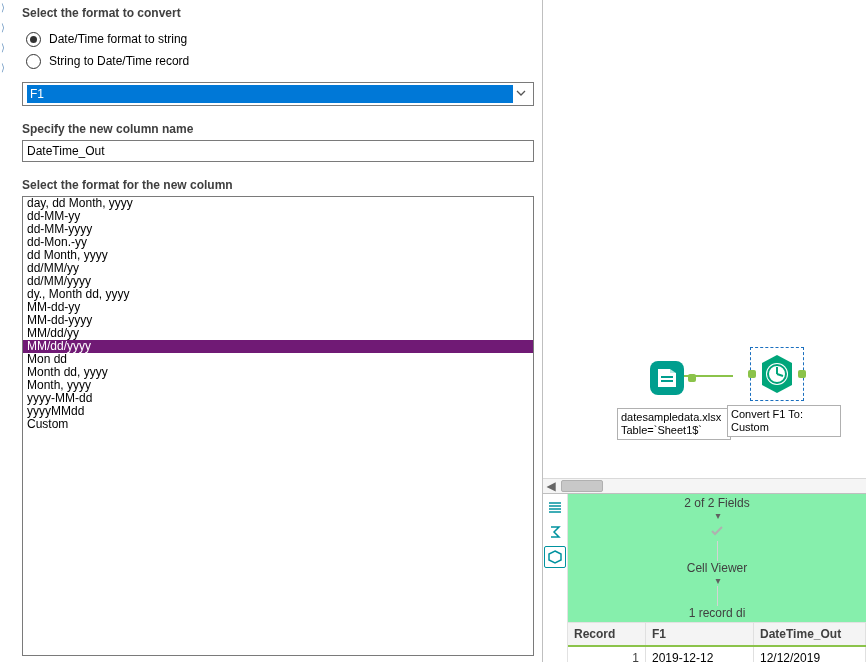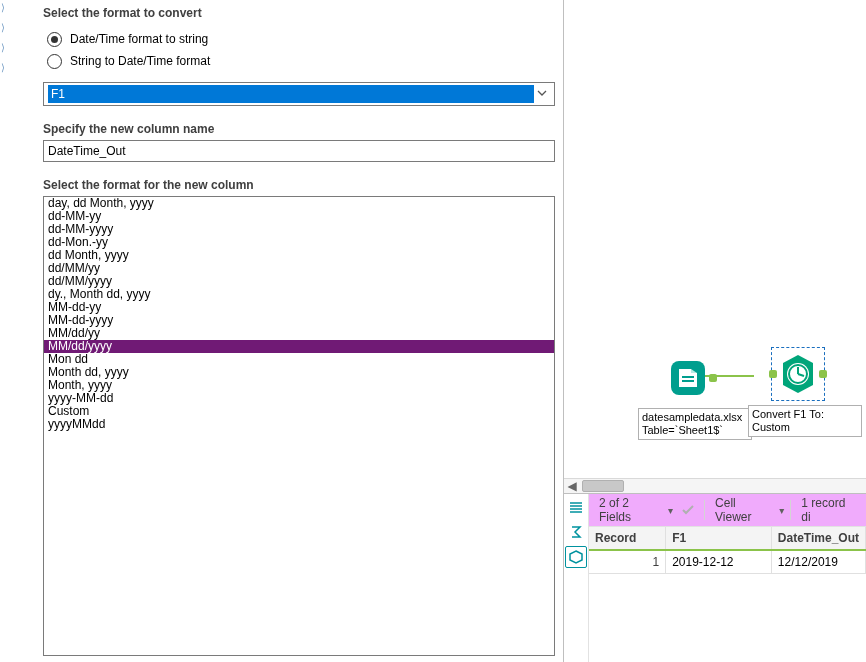--- a/index.html
+++ b/index.html
@@ -36,21 +36,20 @@
   
   .config-panel {
     flex: 0 0 529px;
     box-sizing: border-box;
     padding: 6px 8px 6px 8px;
     background: #ffffff;
     border-right: 1px solid #bfbfbf;
     display: flex;
     flex-direction: column;
     overflow: hidden;
-    margin-left: 21px;
   }
 
   .group-label {
     font-weight: 600;
     color: #404040;
     margin-bottom: 4px;
     margin-top: 6px;
   }
   .group-label:first-child { margin-top: 0; }
 
@@ -237,21 +236,22 @@
     color: #606060;
     font-size: 12px;
     border-bottom: 1px solid #e2e2e2;
     background: #fbfbfb;
   }
   .results-toolbar {
     display: flex;
     align-items: center;
     padding: 2px 6px;
     border-bottom: 1px solid #e2e2e2;
-    background: #f0abfc;
+    background: #86efac;
+    flex-direction: column;
   }
   .results-sidebar {
     width: 24px;
     display: flex;
     flex-direction: column;
     align-items: center;
     padding-top: 4px;
     gap: 4px;
     border-right: 1px solid #e2e2e2;
     background: #ffffff;
@@ -326,21 +326,21 @@
   <div class="config-panel">
 
     <div class="group-label">Select the format to convert</div>
     <div class="radio-group">
       <div class="radio-row">
         <span class="radio checked"></span>
         <span>Date/Time format to string</span>
       </div>
       <div class="radio-row">
         <span class="radio"></span>
-        <span>String to Date/Time format</span>
+        <span>String to Date/Time record</span>
       </div>
     </div>
 
     <div class="dropdown">
       <span class="dropdown-value">F1</span>
       <span class="dropdown-caret">
         <svg viewBox="0 0 10 10">
             <path d="M1 3 L5 7 L9 3" fill="none" stroke="#555" stroke-width="1.3"></path>
           </svg>
       </span>
@@ -360,22 +360,22 @@
         <div class="listbox-item">dd/MM/yyyy</div>
         <div class="listbox-item">dy., Month dd, yyyy</div>
         <div class="listbox-item">MM-dd-yy</div>
         <div class="listbox-item">MM-dd-yyyy</div>
         <div class="listbox-item">MM/dd/yy</div>
         <div class="listbox-item selected">MM/dd/yyyy</div>
         <div class="listbox-item">Mon dd</div>
         <div class="listbox-item">Month dd, yyyy</div>
         <div class="listbox-item">Month, yyyy</div>
         <div class="listbox-item">yyyy-MM-dd</div>
+        <div class="listbox-item">yyyyMMdd</div>
         <div class="listbox-item">Custom</div>
-        <div class="listbox-item">yyyyMMdd</div>
       </div>
 
   </div>
 
   <div class="right-side">
 
     <div class="canvas-area">
 
       <div class="canvas-edge" style="left:128px; top:375px; width:62px;"></div>
 

